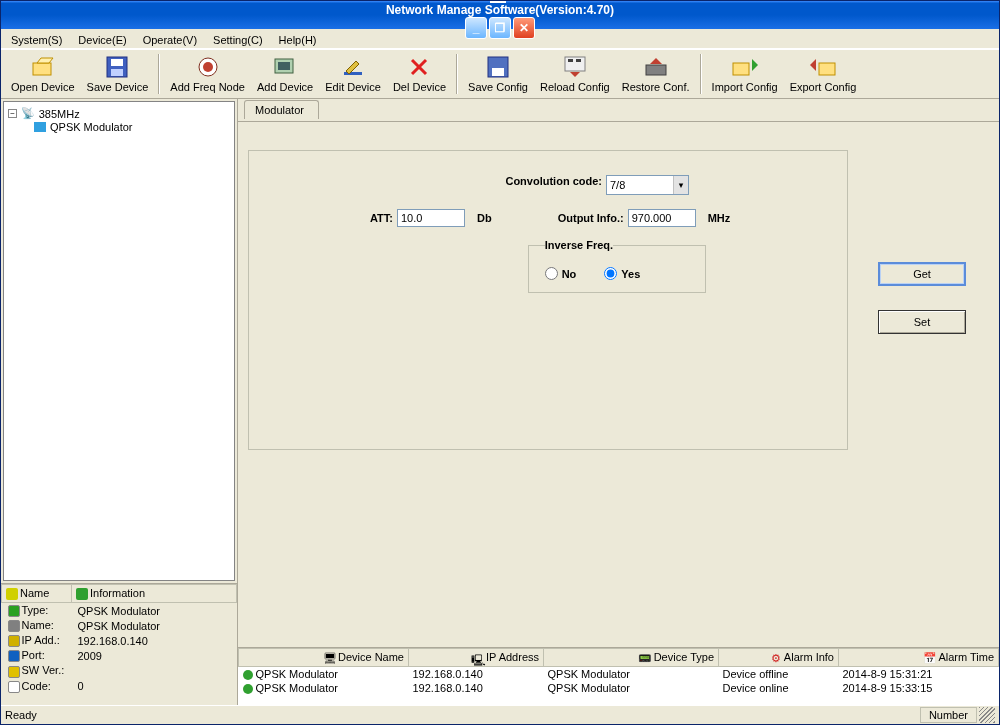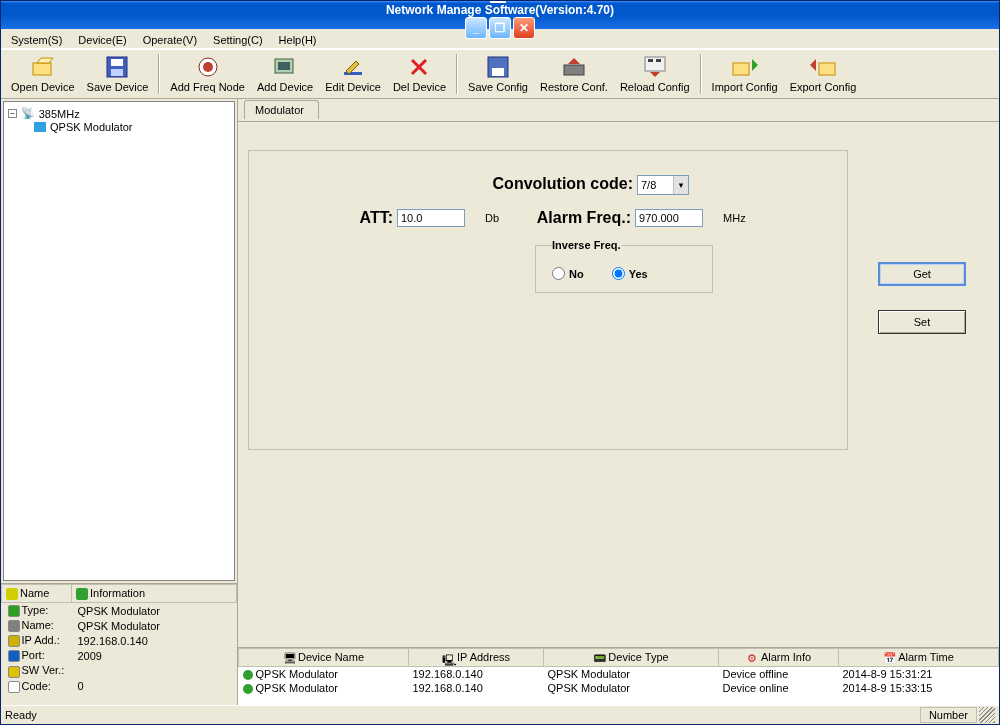--- a/index.html
+++ b/index.html
@@ -79,50 +79,50 @@
   padding: 3px 14px 3px 10px; font-size: 11px; border-radius: 3px 3px 0 0; position: relative; top: 1px;
 }
 .content {
   flex: 1; background: #ece9d8; border-top: 1px solid #aca899; padding: 28px 0 0 10px;
 }
 .groupbox {
   width: 600px; height: 300px; border: 1px solid #c0c0b0; position: relative; padding: 24px 18px 14px 18px;
   background:#ece9d8;
 }
 .row { display: flex; align-items: center; margin-bottom: 12px; }
-.lbl { text-align: right; width: 130px; padding-right: 4px; font-weight: bold; font-size: 16px; }
+.lbl { text-align: right; width: 130px; padding-right: 4px; font-weight: bold; font-size: 11px; }
 .inp {
   width: 68px; height: 18px; border: 1px solid #7f9db9; background: #fff; padding: 1px 3px; font-size: 11px;
 }
 .sel {
-  width: 52px; height: 20px; border: 1px solid #7f9db9; background: #fff; padding: 0 0 0 3px; font-size: 11px;
+  width: 83px; height: 20px; border: 1px solid #7f9db9; background: #fff; padding: 0 0 0 3px; font-size: 11px;
   display:flex; align-items:center; justify-content:space-between;
 }
 .sel .arrow { width: 15px; height: 18px; background: #e3e3e3; border-left:1px solid #c0c0c0; display:flex; align-items:center; justify-content:center; font-size:9px; }
-.unit { margin-left: 20px; font-weight: normal; text-align: right; }
+.unit { margin-left: 12px; font-weight: bold; text-align: right; }
 fieldset.inv {
   border: 1px solid #c0c0b0; padding: 10px 16px 12px 16px; width: 178px;
 }
 fieldset.inv legend { font-weight: bold; font-size: 11px; }
 .radiorow { display:flex; gap:28px; margin-top:6px; }
 .radio { display:flex; align-items:center; gap:4px; font-weight:bold; }
 .radio input { margin:0; }
 .btncol { position: absolute; left: 640px; top: 28px; }
 .btn {
   width: 88px; height: 24px; background: #ece9d8; border: 1px solid #333;
   box-shadow: inset 1px 1px #fff, inset -1px -1px #aca899; font-size: 11px; cursor:default;
 }
 .btn.focus { border: 2px solid #5b8cda; box-shadow: inset 0 0 0 1px #b9d1f4; }
 
 .devtable {
   height: 58px; background:#fff; border-top:1px solid #aca899; overflow:hidden;
 }
 .devtable table { width:100%; border-collapse: collapse; font-size:11px; }
 .devtable th {
-  background:#ece9d8; border:1px solid #c0c0b0; padding:2px 4px; text-align:center; font-weight:normal; height:18px;
+  background:#ece9d8; border:1px solid #c0c0b0; padding:2px 4px; text-align:right; font-weight:normal; height:18px;
 }
 .devtable td { padding:1px 4px; background:#fff; }
 .devtable .cico { width:12px; height:12px; display:inline-block; vertical-align:middle; margin-right:3px; }
 
 .statusbar {
   height: 19px; background:#ece9d8; border-top:1px solid #fff; display:flex; align-items:center; padding:0 4px;
   font-size:11px; justify-content:space-between;
 }
 .statusbar .cell { border:1px solid #c0c0b0; padding:1px 8px; background:#ece9d8; }
 .statusbar .right { display:flex; gap:2px; align-items:center; }
@@ -212,37 +212,37 @@
     <span class="ticon">
         <svg width="22" height="22">
           <rect x="1" y="1" width="20" height="20" fill="#5070c0" stroke="#203080"></rect>
           <rect x="5" y="12" width="12" height="8" fill="#fff"></rect>
         </svg>
       </span>
     <span>Save Config</span>
   </div>
   <div class="tbtn">
     <span class="ticon">
-        <svg width="24" height="20">
-          <rect x="2" y="8" width="20" height="10" fill="#808080" stroke="#404040"></rect>
-          <polygon points="12,1 18,7 6,7" fill="#c04030"></polygon>
-        </svg>
-      </span>
-    <span>Restore Conf.</span>
-  </div>
-  <div class="tbtn">
-    <span class="ticon">
         <svg width="24" height="22">
           <rect x="2" y="1" width="20" height="14" fill="#f0f0f0" stroke="#808080"></rect>
           <rect x="5" y="3" width="5" height="3" fill="#404040"></rect>
           <rect x="13" y="3" width="5" height="3" fill="#404040"></rect>
           <polygon points="12,21 7,16 17,16" fill="#c04030"></polygon>
         </svg>
       </span>
     <span>Reload Config</span>
+  </div>
+  <div class="tbtn">
+    <span class="ticon">
+        <svg width="24" height="20">
+          <rect x="2" y="8" width="20" height="10" fill="#808080" stroke="#404040"></rect>
+          <polygon points="12,1 18,7 6,7" fill="#c04030"></polygon>
+        </svg>
+      </span>
+    <span>Restore Conf.</span>
   </div>
   <div class="tsep"></div>
   <div class="tbtn">
     <span class="ticon">
         <svg width="26" height="20">
           <rect x="1" y="6" width="16" height="12" fill="#ffe080" stroke="#c09000"></rect>
           <polygon points="20,2 26,8 20,14" fill="#30a030"></polygon>
         </svg>
       </span>
     <span>Import Config</span>
@@ -325,21 +325,21 @@
         <div style="display:flex; gap:36px;">
           <div>
             <div class="row">
               <span class="lbl">ATT:</span>
               <input class="inp" value="10.0" style="">
               <span class="unit">Db</span>
             </div>
           </div>
           <div>
             <div class="row">
-              <span class="lbl" style="width:100px">Alarm Freq.:</span>
+              <span class="lbl" style="width:100px">Output Info.:</span>
               <input class="inp" value="970.000" style="">
               <span class="unit">MHz</span>
             </div>
             <fieldset class="inv">
               <legend>Inverse Freq.</legend>
               <div class="radiorow">
                 <label class="radio">
                     <input type="radio" name="inv" style="">
                     <span>No</span>
                   </label>

